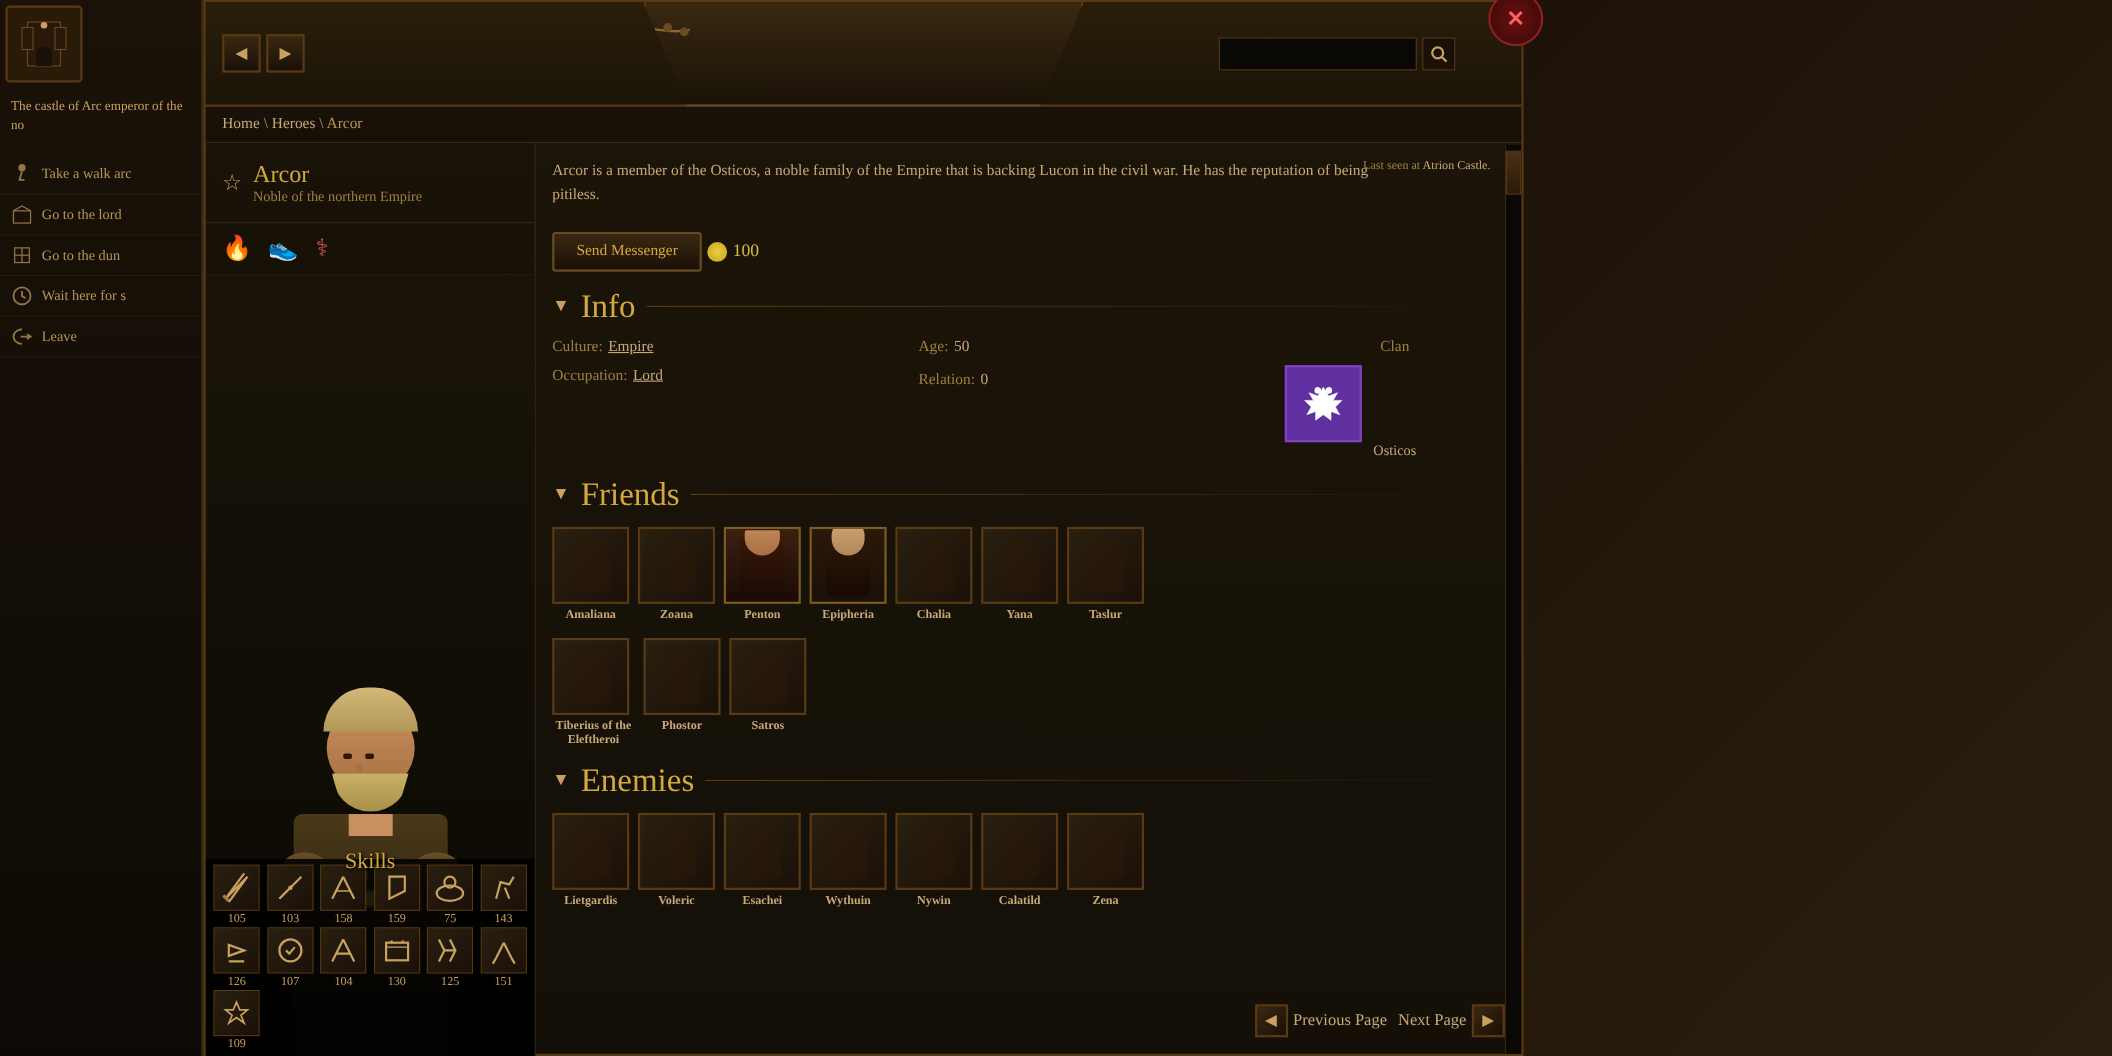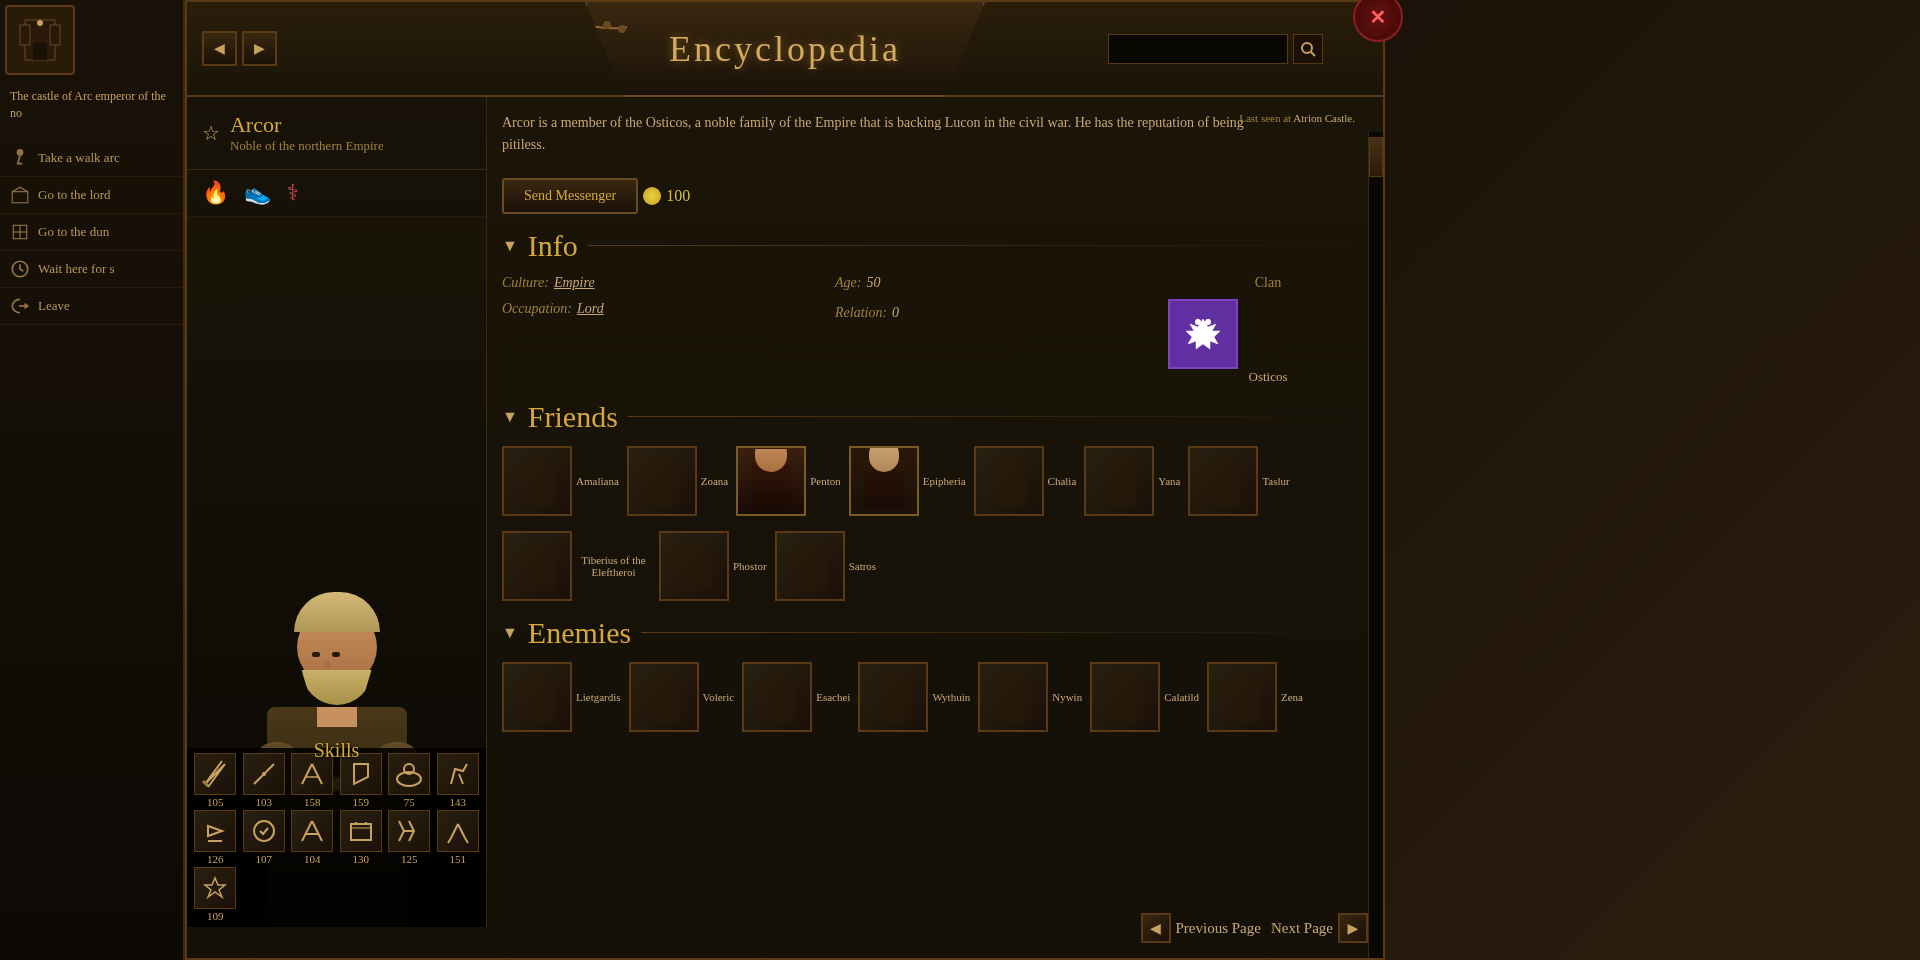--- a/index.html
+++ b/index.html
@@ -388,21 +388,20 @@
     .section-line {
       flex: 1;
       height: 1px;
       background: linear-gradient(90deg, #5a3a15 0%, transparent 100%);
     }
 
     .info-field {
       display: flex;
       gap: 5px;
       align-items: center;
-      font-style: italic;
     }
 
     .info-label {
       color: #a08040;
       font-size: 14px;
     }
 
     .info-value {
       color: #c8a878;
       font-size: 14px;
@@ -433,24 +432,24 @@
     
     .char-grid {
       display: flex;
       flex-wrap: wrap;
       gap: 8px;
       margin-bottom: 15px;
     }
 
     .char-card {
       display: flex;
-      flex-direction: row;
-      align-items: center;
+      flex-direction: column;
       gap: 4px;
       cursor: pointer;
+      font-weight: bold;
     }
 
     .char-avatar {
       width: 70px;
       height: 70px;
       background: linear-gradient(135deg, #2a2010 0%, #1a1008 100%);
       border: 2px solid #5a3a15;
       display: flex;
       align-items: center;
       justify-content: center;
@@ -591,35 +590,41 @@
     <div class="enc-title-decoration">
 
       <svg width="80" height="50" style="position:absolute;left:-20px;top:15px">
         <path d="M0 10 C20 5 40 15 60 10" stroke="#8a6a30" fill="none" stroke-width="2"></path>
         <circle cx="10" cy="8" r="4" fill="#6a4a20"></circle>
         <circle cx="25" cy="12" r="4" fill="#6a4a20"></circle>
         <circle cx="40" cy="8" r="4" fill="#6a4a20"></circle>
         <circle cx="55" cy="12" r="4" fill="#6a4a20"></circle>
       </svg>
     </div>
-    <span class="enc-title">Encyclopedia</span>
 
     <div class="enc-search">
       <input type="text" class="search-input" placeholder="" style="">
       <div class="search-btn">
         <svg width="16" height="16" viewBox="0 0 16 16">
           <circle cx="7" cy="7" r="5" fill="none" stroke="#c8a060" stroke-width="2"></circle>
           <line x1="11" y1="11" x2="15" y2="15" stroke="#c8a060" stroke-width="2"></line>
         </svg>
       </div>
     </div>
 
     <div class="close-btn">✕</div>
   </div>
 
+  <div class="breadcrumb">
+    <a>Home</a>
+    <span> \ </span>
+    <a>Heroes</a>
+    <span> \ </span>
+    <span>Arcor</span>
+  </div>
 
   <div class="enc-content">
 
     <div class="char-panel">
       <div class="char-header">
         <span class="star-icon">☆</span>
         <div>
           <div class="char-name">Arcor</div>
           <div class="char-title">Noble of the northern Empire</div>
         </div>

